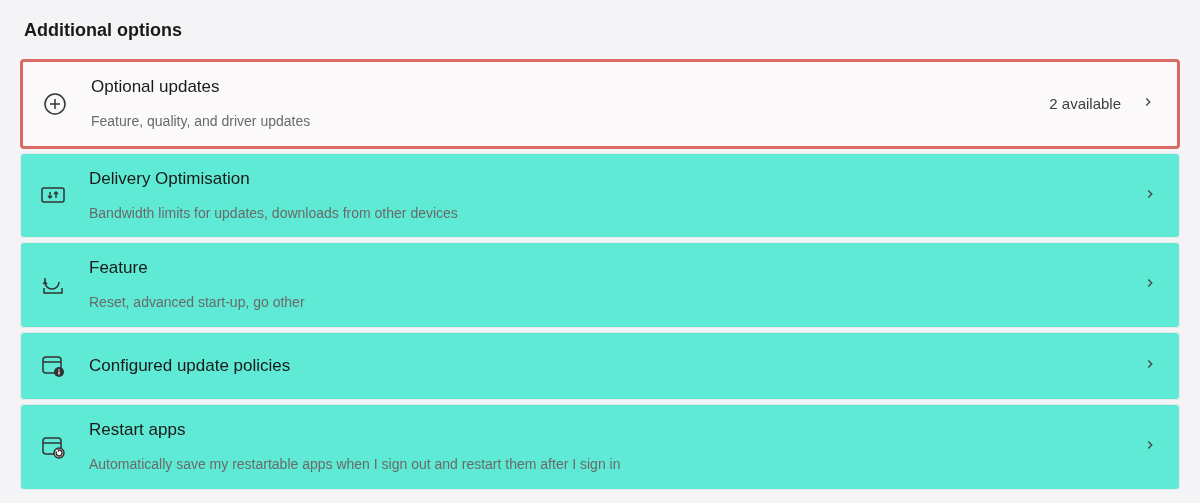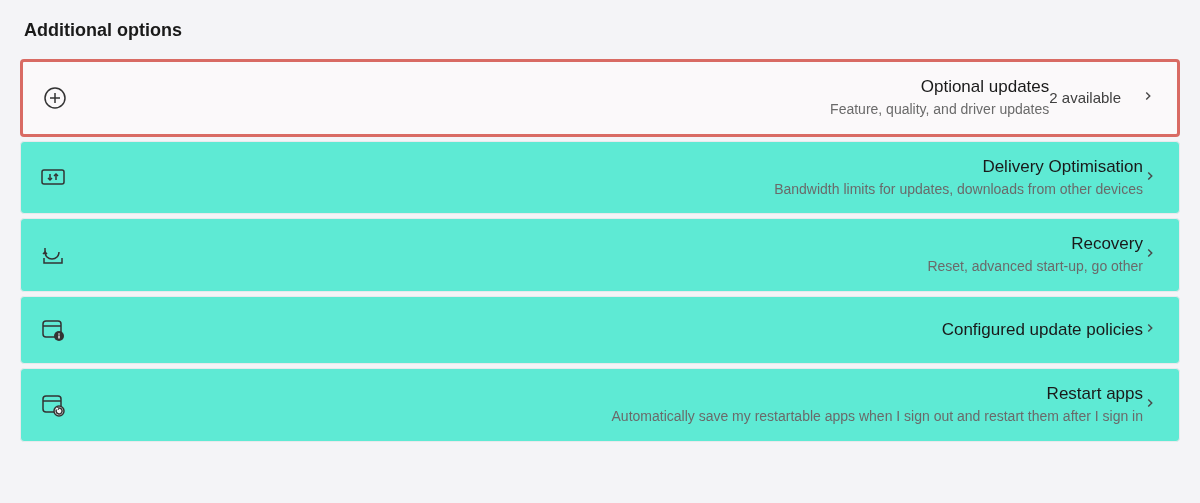--- a/index.html
+++ b/index.html
@@ -49,34 +49,33 @@
       align-items: center;
       justify-content: center;
       color: #333;
       flex-shrink: 0;
     }
     .item-text {
       display: flex;
       flex-direction: column;
       margin-left: 22px;
       flex: 1;
-      align-items: flex-end;
     }
     .item-title {
       font-size: 17px;
       color: #1a1a1a;
       font-weight: 400;
       line-height: 1.3;
     }
     .item-desc {
       font-size: 14px;
       color: #6a6a6a;
       font-weight: 400;
       line-height: 1.4;
-      margin-top: 2px;
+      margin-top: 14px;
     }
     .item-status {
       font-size: 15px;
       color: #404040;
       margin-right: 20px;
     }
     .chevron {
       color: #4a4a4a;
       flex-shrink: 0;
     }
@@ -135,21 +134,21 @@
   <div class="settings-item">
     <span class="item-icon">
       <svg width="24" height="22" viewBox="0 0 24 22" fill="none" stroke="currentColor" stroke-width="1.5">
         <path d="M 3 14 L 3 19 L 21 19 L 21 14"></path>
         <path d="M 11 15 C 7 15 4 12 4 8 L 2 10 M 4 8 L 6 10" fill="none"></path>
         <path d="M 11 15 C 15 15 18 12 18 8" fill="none"></path>
         <path d="M 4 8 L 4 4" fill="none"></path>
       </svg>
     </span>
     <div class="item-text">
-      <span class="item-title">Recovery</span>
+      <span class="item-title">Feature</span>
       <span class="item-desc">Reset, advanced start-up, go other</span>
     </div>
     <span class="chevron">
       <svg width="14" height="14" viewBox="0 0 24 24" fill="none" stroke="currentColor" stroke-width="2.5">
         <polyline points="9 18 15 12 9 6"></polyline>
       </svg>
     </span>
   </div>
 
   <div class="settings-item">

